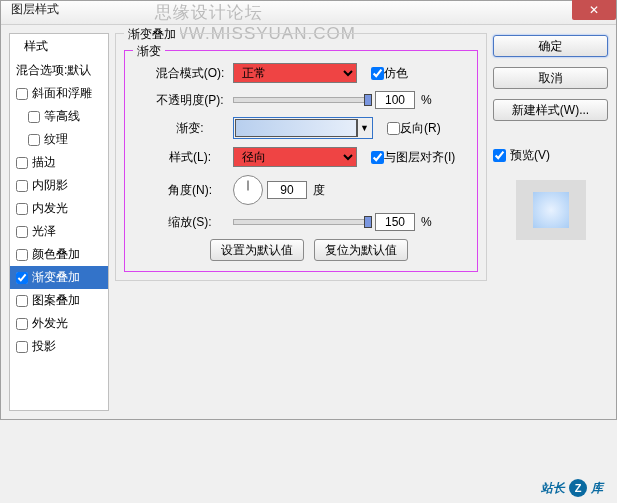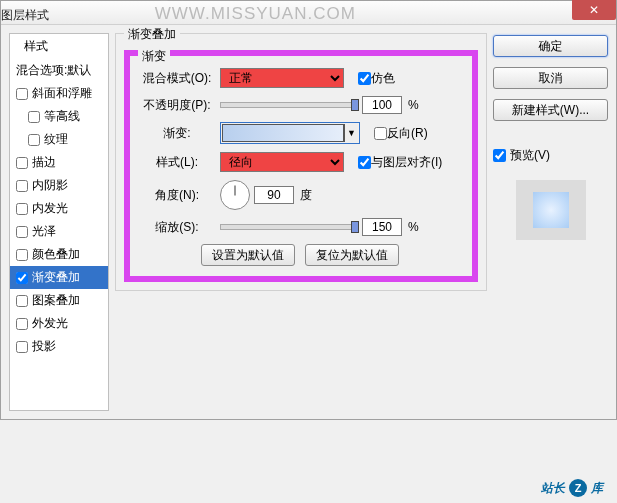--- a/index.html
+++ b/index.html
@@ -1,32 +1,32 @@
 <!DOCTYPE html>
 <html><head>
 <meta charset="utf-8">
 <style>
 * { box-sizing: border-box; margin: 0; padding: 0; font-family: "Microsoft YaHei", SimSun, sans-serif; font-size: 12px; }
 body { background: #f0f0f0; width: 617px; height: 503px; position: relative; }
 .window { width: 617px; height: 420px; background: #f0f0f0; border: 1px solid #a0a0a0; display: flex; flex-direction: column; }
-.titlebar { height: 24px; background: linear-gradient(#fdfdfd, #ececec); border-bottom: 1px solid #d0d0d0; display: flex; align-items: flex-end; padding: 0 0; position: relative; }
+.titlebar { height: 24px; background: linear-gradient(#fdfdfd, #ececec); border-bottom: 1px solid #d0d0d0; display: flex; align-items: flex-start; padding: 0 10px; position: relative; }
 .titlebar .title { font-size: 12px; color: #222; }
 .titlebar .watermark { position: absolute; left: 50%; transform: translateX(-50%); color: #bbb; font-size: 17px; letter-spacing: 1px; }
 .close-btn { position: absolute; right: 0; top: -1px; width: 44px; height: 20px; background: #c75050; color: #fff; display: flex; align-items: center; justify-content: center; font-size: 14px; border-bottom-left-radius: 2px; border-bottom-right-radius: 2px; cursor: pointer; }
 .body { flex: 1; display: flex; padding: 8px; gap: 6px; }
 .sidebar { width: 100px; border: 1px solid #bfbfbf; background: #fff; }
 .sidebar-header { padding: 4px 14px; font-weight: normal; }
 .sidebar-item { padding: 3px 6px; display: flex; align-items: center; gap: 4px; cursor: pointer; }
 .sidebar-item.indent { padding-left: 18px; }
 .sidebar-item.selected { background: #3373c9; color: #fff; }
 .sidebar-item input[type=checkbox] { width: 12px; height: 12px; }
 .main-panel { flex: 1; }
 .group-box { border: 1px solid #d0d0d0; position: relative; padding: 10px 8px 8px 8px; }
 .group-box .legend { position: absolute; top: -8px; left: 8px; background: #f0f0f0; padding: 0 4px; font-size: 12px; }
-.inner-group { border: 6px solid #d946ef; position: relative; padding: 12px 10px 10px 8px; margin-top: 6px; }
+.inner-group { border: 1px solid #d946ef; position: relative; padding: 12px 10px 10px 26px; margin-top: 6px; }
 .inner-group .legend2 { position: absolute; top: -8px; left: 8px; background: #f0f0f0; padding: 0 4px; font-size: 12px; }
 .form-row { display: flex; align-items: center; margin-bottom: 8px; gap: 4px; }
 .form-row .label { width: 78px; text-align: center; }
 .form-row select, .form-row .dropdown { width: 124px; height: 20px; border: 1px solid #7a7a7a; background: #ef4444; font-size: 12px; padding: 0 4px; }
 .slider { width: 138px; height: 6px; background: #ddd; border: 1px solid #aaa; position: relative; display: inline-block; }
 .slider .knob { position: absolute; top: -4px; width: 8px; height: 12px; background: #7a96df; border: 1px solid #444; }
 .num-input { width: 40px; height: 18px; border: 1px solid #7a7a7a; text-align: center; font-size: 12px; background: #fff; }
 .pct { margin-left: 2px; }
 .gradient-swatch { width: 122px; height: 18px; border: 1px solid #555; background: linear-gradient(to right, #b8cfee, #e6eefa); display: inline-block; }
 .grad-wrap { display: inline-flex; border: 1px solid #3373c9; padding: 1px; }

